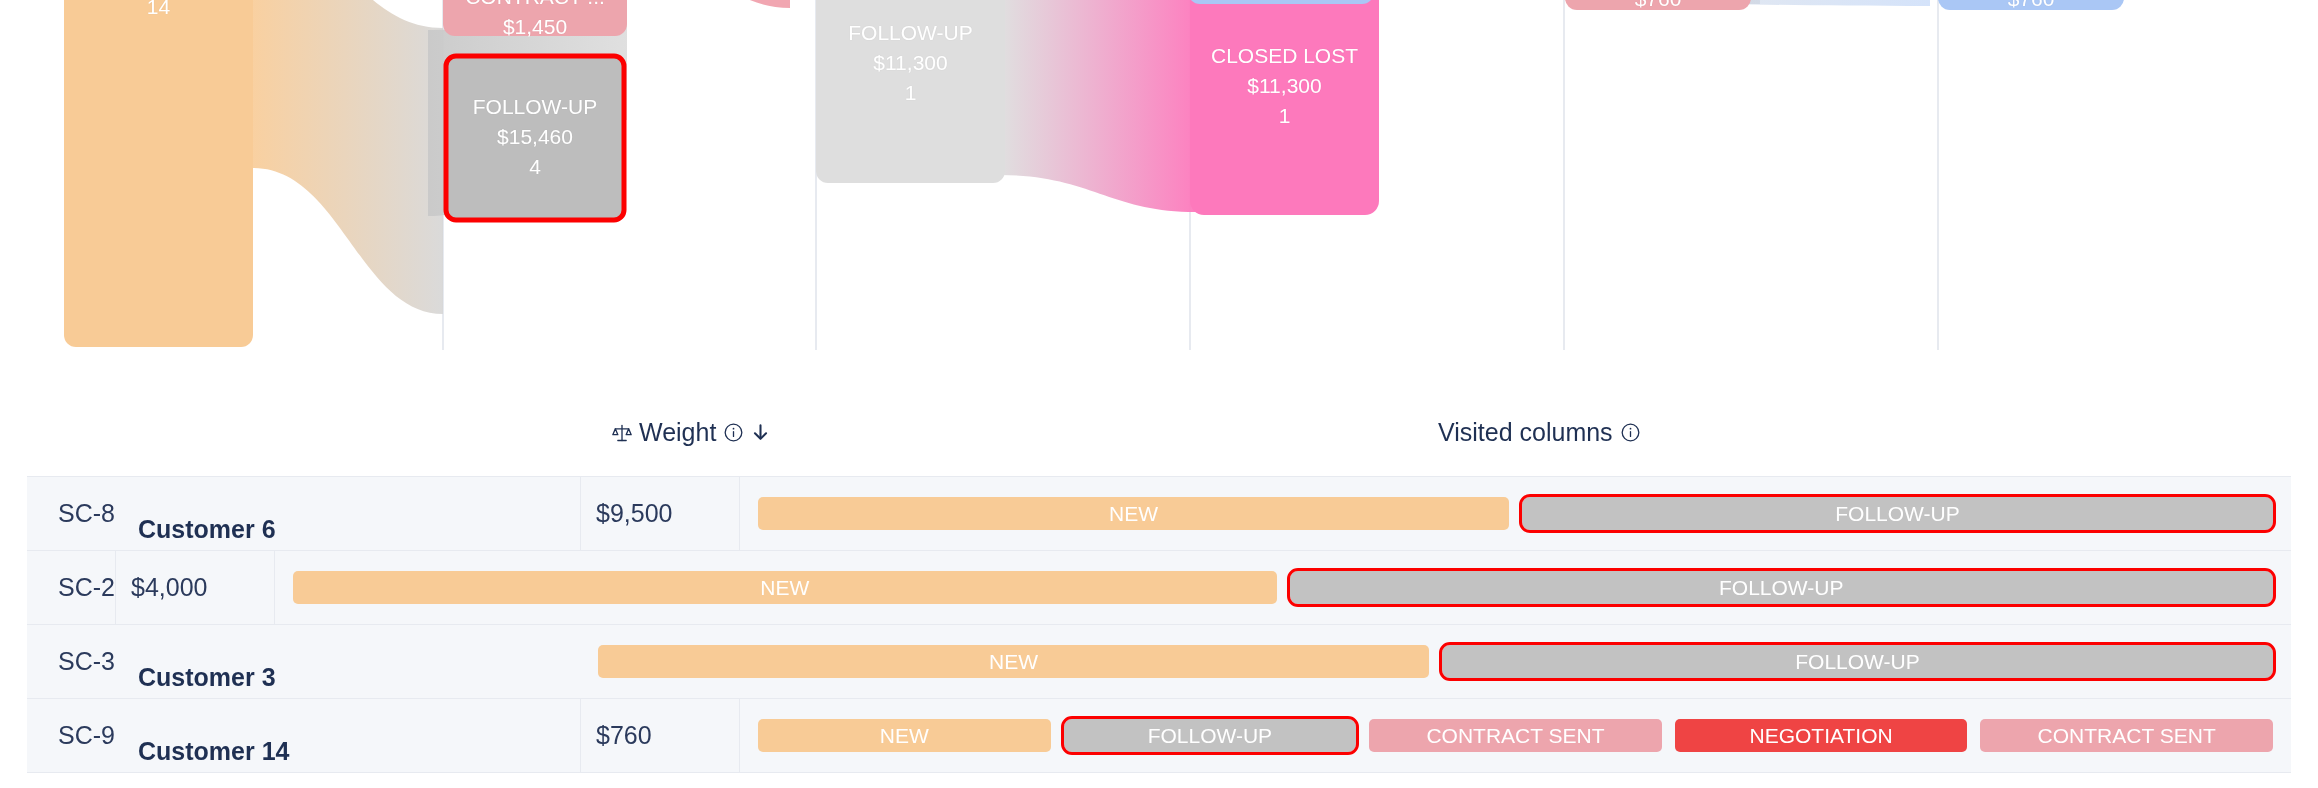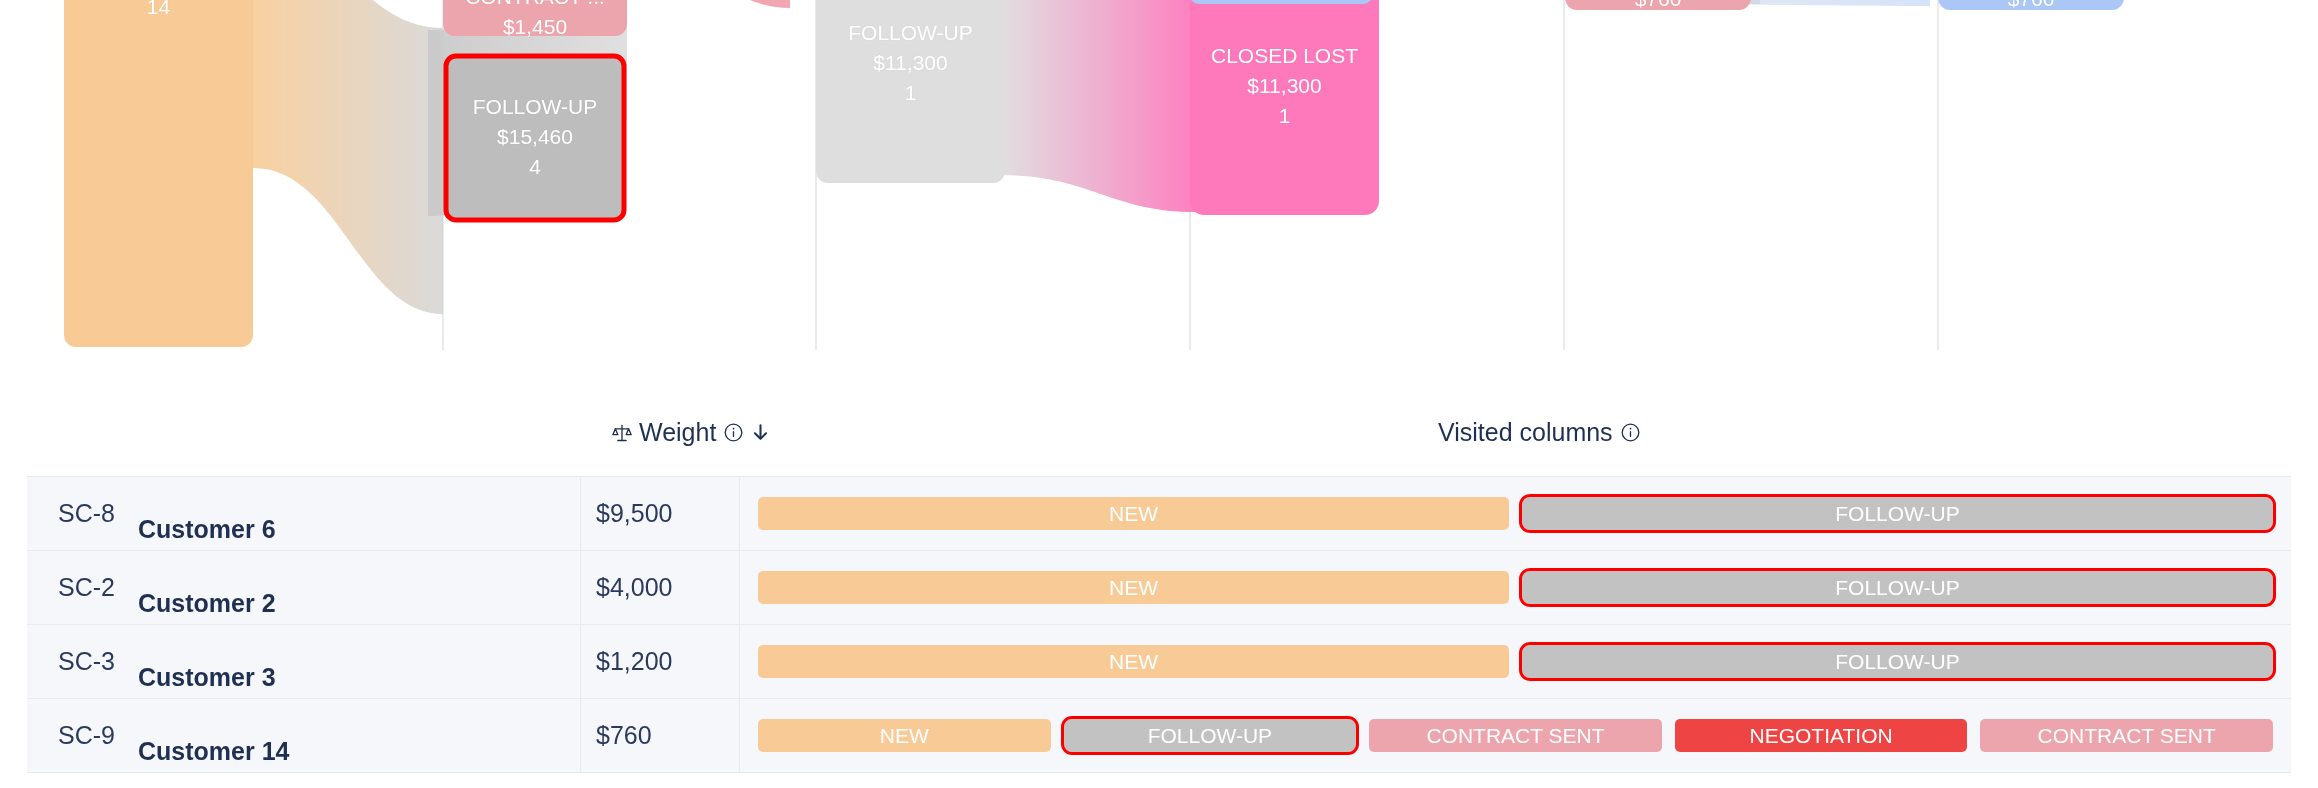--- a/index.html
+++ b/index.html
@@ -322,31 +322,29 @@
           <div class="cell-code">SC-8</div>
           <div class="cell-name">Customer 6</div>
           <div class="cell-weight">$9,500</div>
           <div class="cell-visited">
             <div class="chip" style="background: rgb(248, 203, 150);">NEW</div>
             <div class="chip sel" style="background: rgb(194, 194, 194);">FOLLOW-UP</div>
           </div>
         </div>
         <div class="row">
           <div class="cell-code">SC-2</div>
-          <div class="cell-name">Customer 2</div>
           <div class="cell-weight">$4,000</div>
           <div class="cell-visited">
             <div class="chip" style="background: rgb(248, 203, 150);">NEW</div>
             <div class="chip sel" style="background: rgb(194, 194, 194);">FOLLOW-UP</div>
           </div>
         </div>
         <div class="row">
           <div class="cell-code">SC-3</div>
           <div class="cell-name">Customer 3</div>
-          <div class="cell-weight">$1,200</div>
           <div class="cell-visited">
             <div class="chip" style="background: rgb(248, 203, 150);">NEW</div>
             <div class="chip sel" style="background: rgb(194, 194, 194);">FOLLOW-UP</div>
           </div>
         </div>
         <div class="row">
           <div class="cell-code">SC-9</div>
           <div class="cell-name">Customer 14</div>
           <div class="cell-weight">$760</div>
           <div class="cell-visited">

